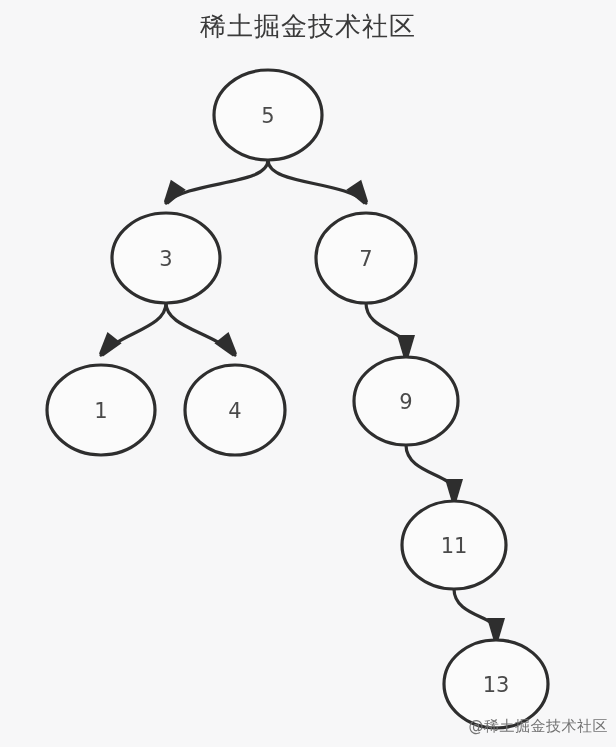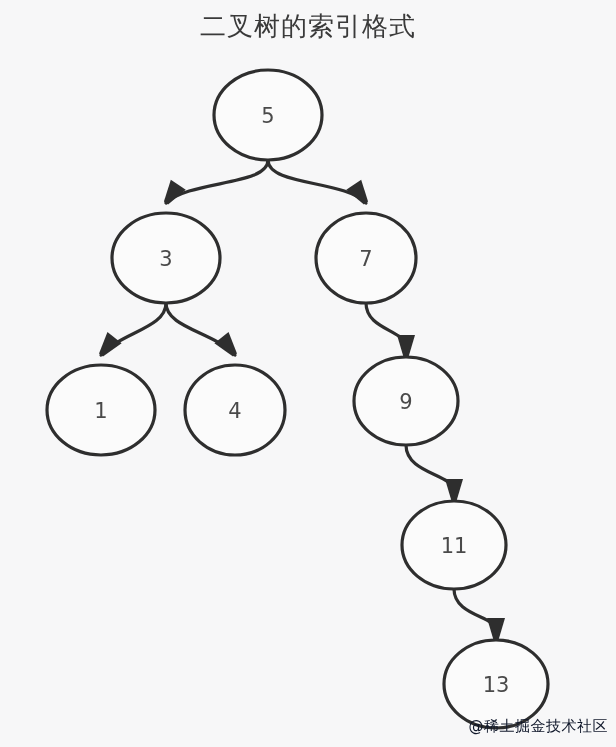--- a/index.html
+++ b/index.html
@@ -59,33 +59,33 @@
   }
   .arrow-head {
     fill: #2e2e2e;
     stroke: none;
   }
   .watermark {
     position: absolute;
     right: 8px;
     bottom: 11px;
     font-size: 15px;
-    color: #0f172a;
+    color: #737373;
     letter-spacing: 0.5px;
     font-family: "DejaVu Sans", "Liberation Sans", sans-serif;
     white-space: nowrap;
     pointer-events: none;
   }
 </style>
 </head>
 <body>
 
 <div id="canvas">
 
-  <div class="title">二叉树的索引格式</div>
+  <div class="title">稀土掘金技术社区</div>
 
   <svg class="tree" viewBox="0 0 616 747">
     <g id="edges-layer">
         <path d="M 268 160 C 268 186 190 180 166 203" class="edge-path"></path>
         <path d="M 268 160 C 268 186 345 180 366 203" class="edge-path"></path>
         <path d="M 166 303 C 166 328 122 332 101 355" class="edge-path"></path>
         <path d="M 166 303 C 166 328 214 332 235 355" class="edge-path"></path>
         <path d="M 366 303 C 366 330 406 330 406 347" class="edge-path"></path>
         <path d="M 406 445 C 406 474 454 474 454 491" class="edge-path"></path>
         <path d="M 454 589 C 454 616 496 616 496 630" class="edge-path"></path>

